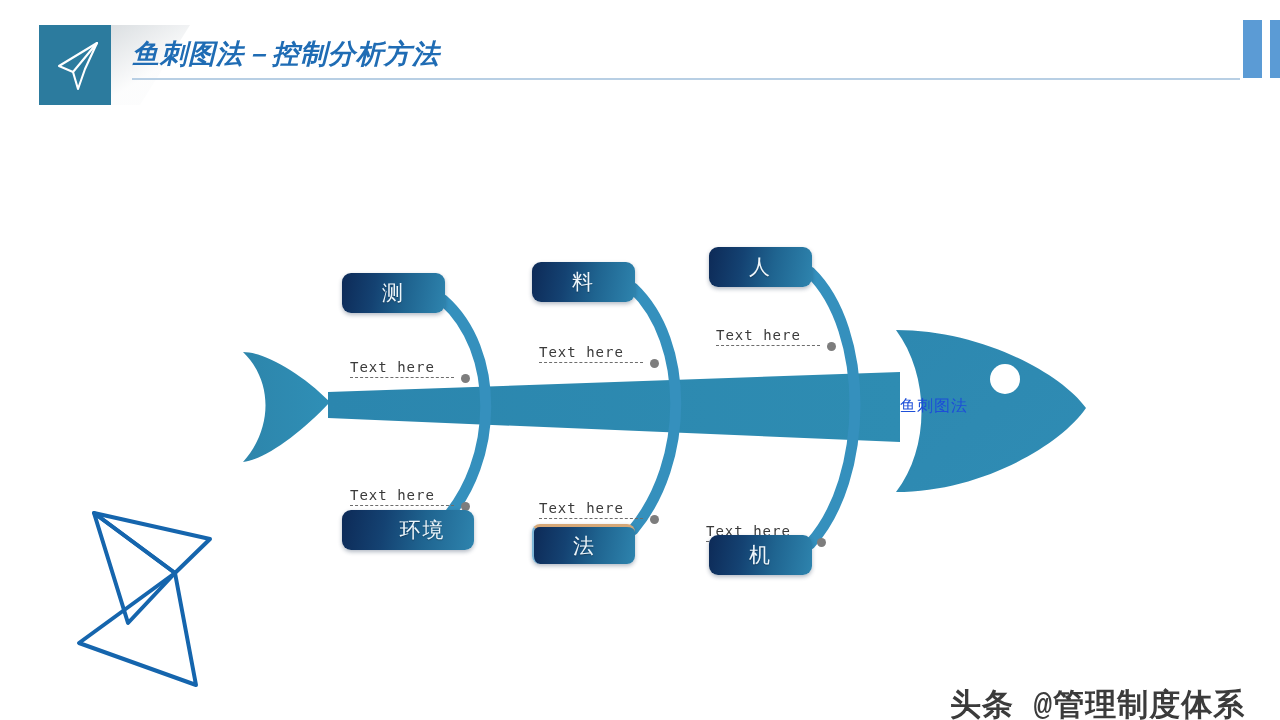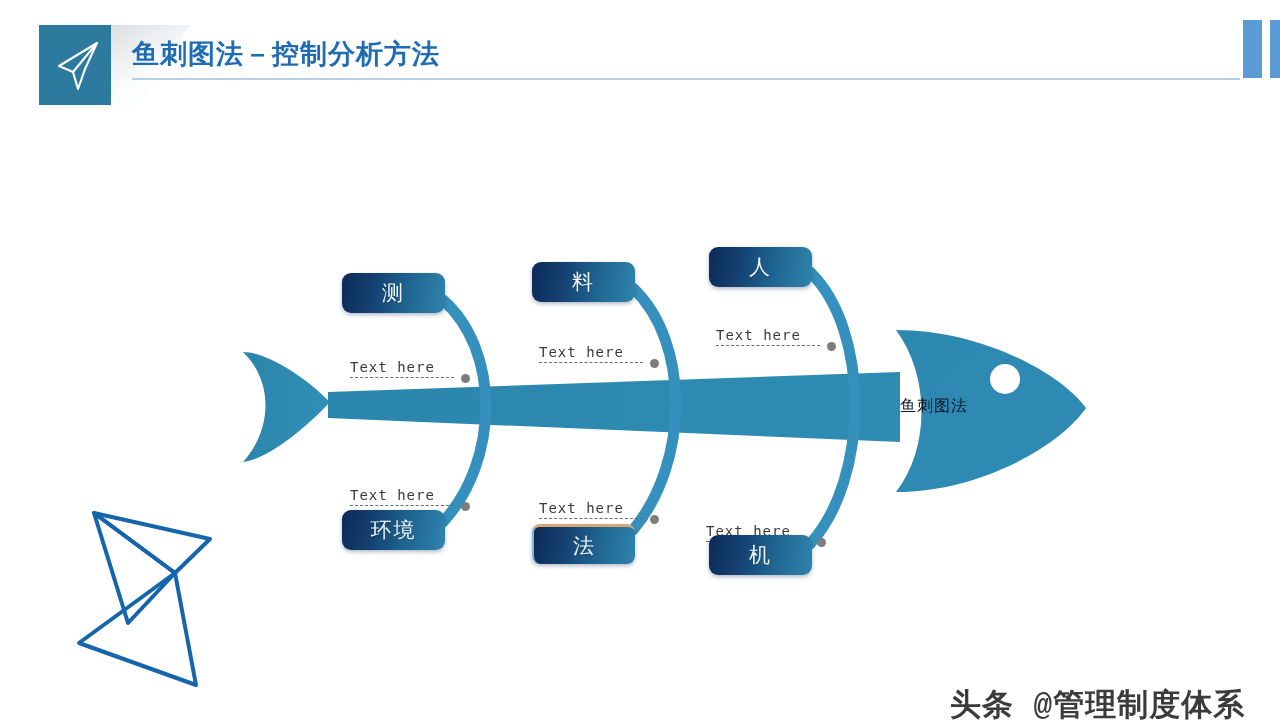--- a/index.html
+++ b/index.html
@@ -23,20 +23,21 @@
     background: #ffffff;
     overflow: hidden;
   }
 
   
   .header {
     position: absolute;
     left: 0; top: 0;
     width: 1236px;
     height: 110px;
+    font-style: italic;
   }
   .logo-shadow {
     position: absolute;
     left: 110px;
     top: 25px;
     width: 80px;
     height: 80px;
     background: linear-gradient(135deg, rgba(160,170,178,0.38) 0%, rgba(200,207,212,0.05) 75%);
     transform: skewX(-32deg);
     transform-origin: left top;
@@ -153,21 +154,21 @@
     height: 9px;
     border-radius: 50%;
     background: #7d7d7d;
   }
 
   
   .head-label {
     position: absolute;
     left: 900px;
     top: 396px;
-    color: #0f172a;
+    color: #1d4ed8;
     font-family: "Liberation Serif", serif;
     font-size: 16px;
     letter-spacing: 1px;
     white-space: nowrap;
   }
 
   
   .deco {
     position: absolute;
     left: 70px;
@@ -273,21 +274,21 @@
     <div class="note-text">Text here</div>
     <div class="note-rule"></div>
     <div class="note-dot"></div>
   </div>
 
   <div class="note" style="left:350px; top:465px;">
     <div class="note-text">Text here</div>
     <div class="note-rule"></div>
     <div class="note-dot"></div>
   </div>
-  <div class="cat-box" style="left:342px; top:510px;">
+  <div class="cat-box" style="left:342px; top:510px;padding-left:29px;">
     <span class="cat-label">环境</span>
   </div>
 
   <div class="note" style="left:539px; top:478px;">
     <div class="note-text">Text here</div>
     <div class="note-rule"></div>
     <div class="note-dot"></div>
   </div>
   <div class="cat-box selected" style="left:532px; top:524px;">
     <span class="cat-label">法</span>

